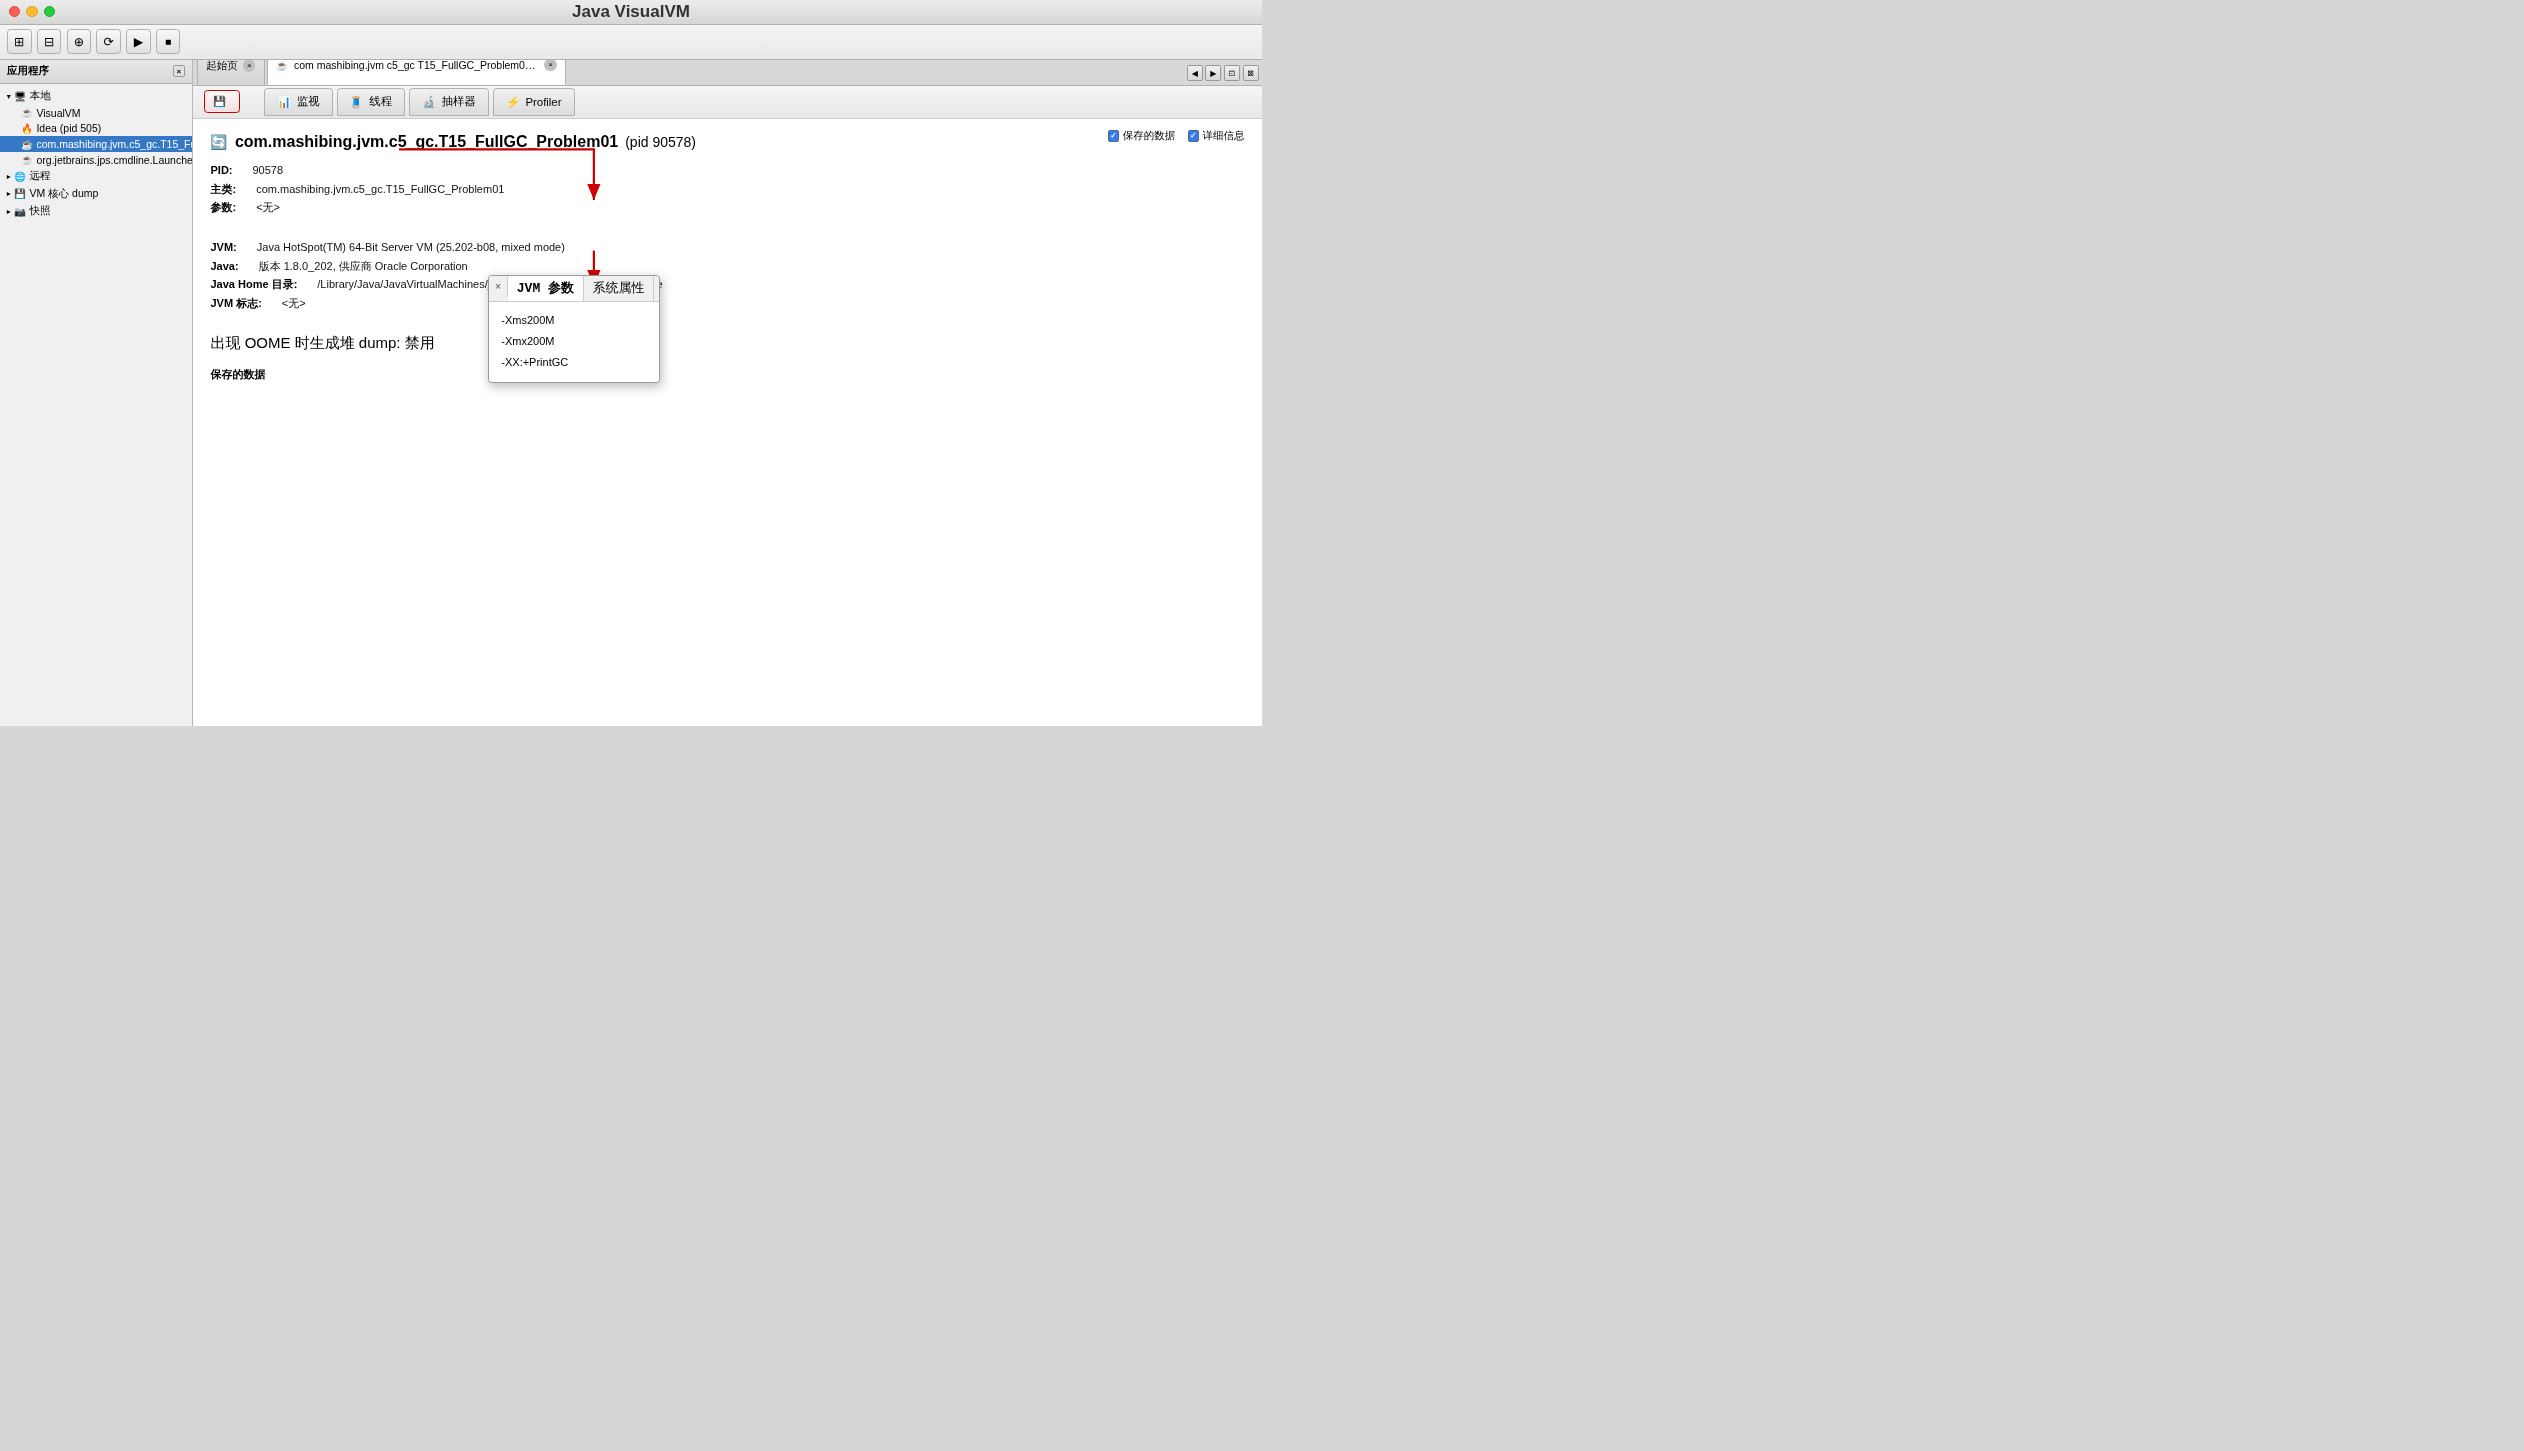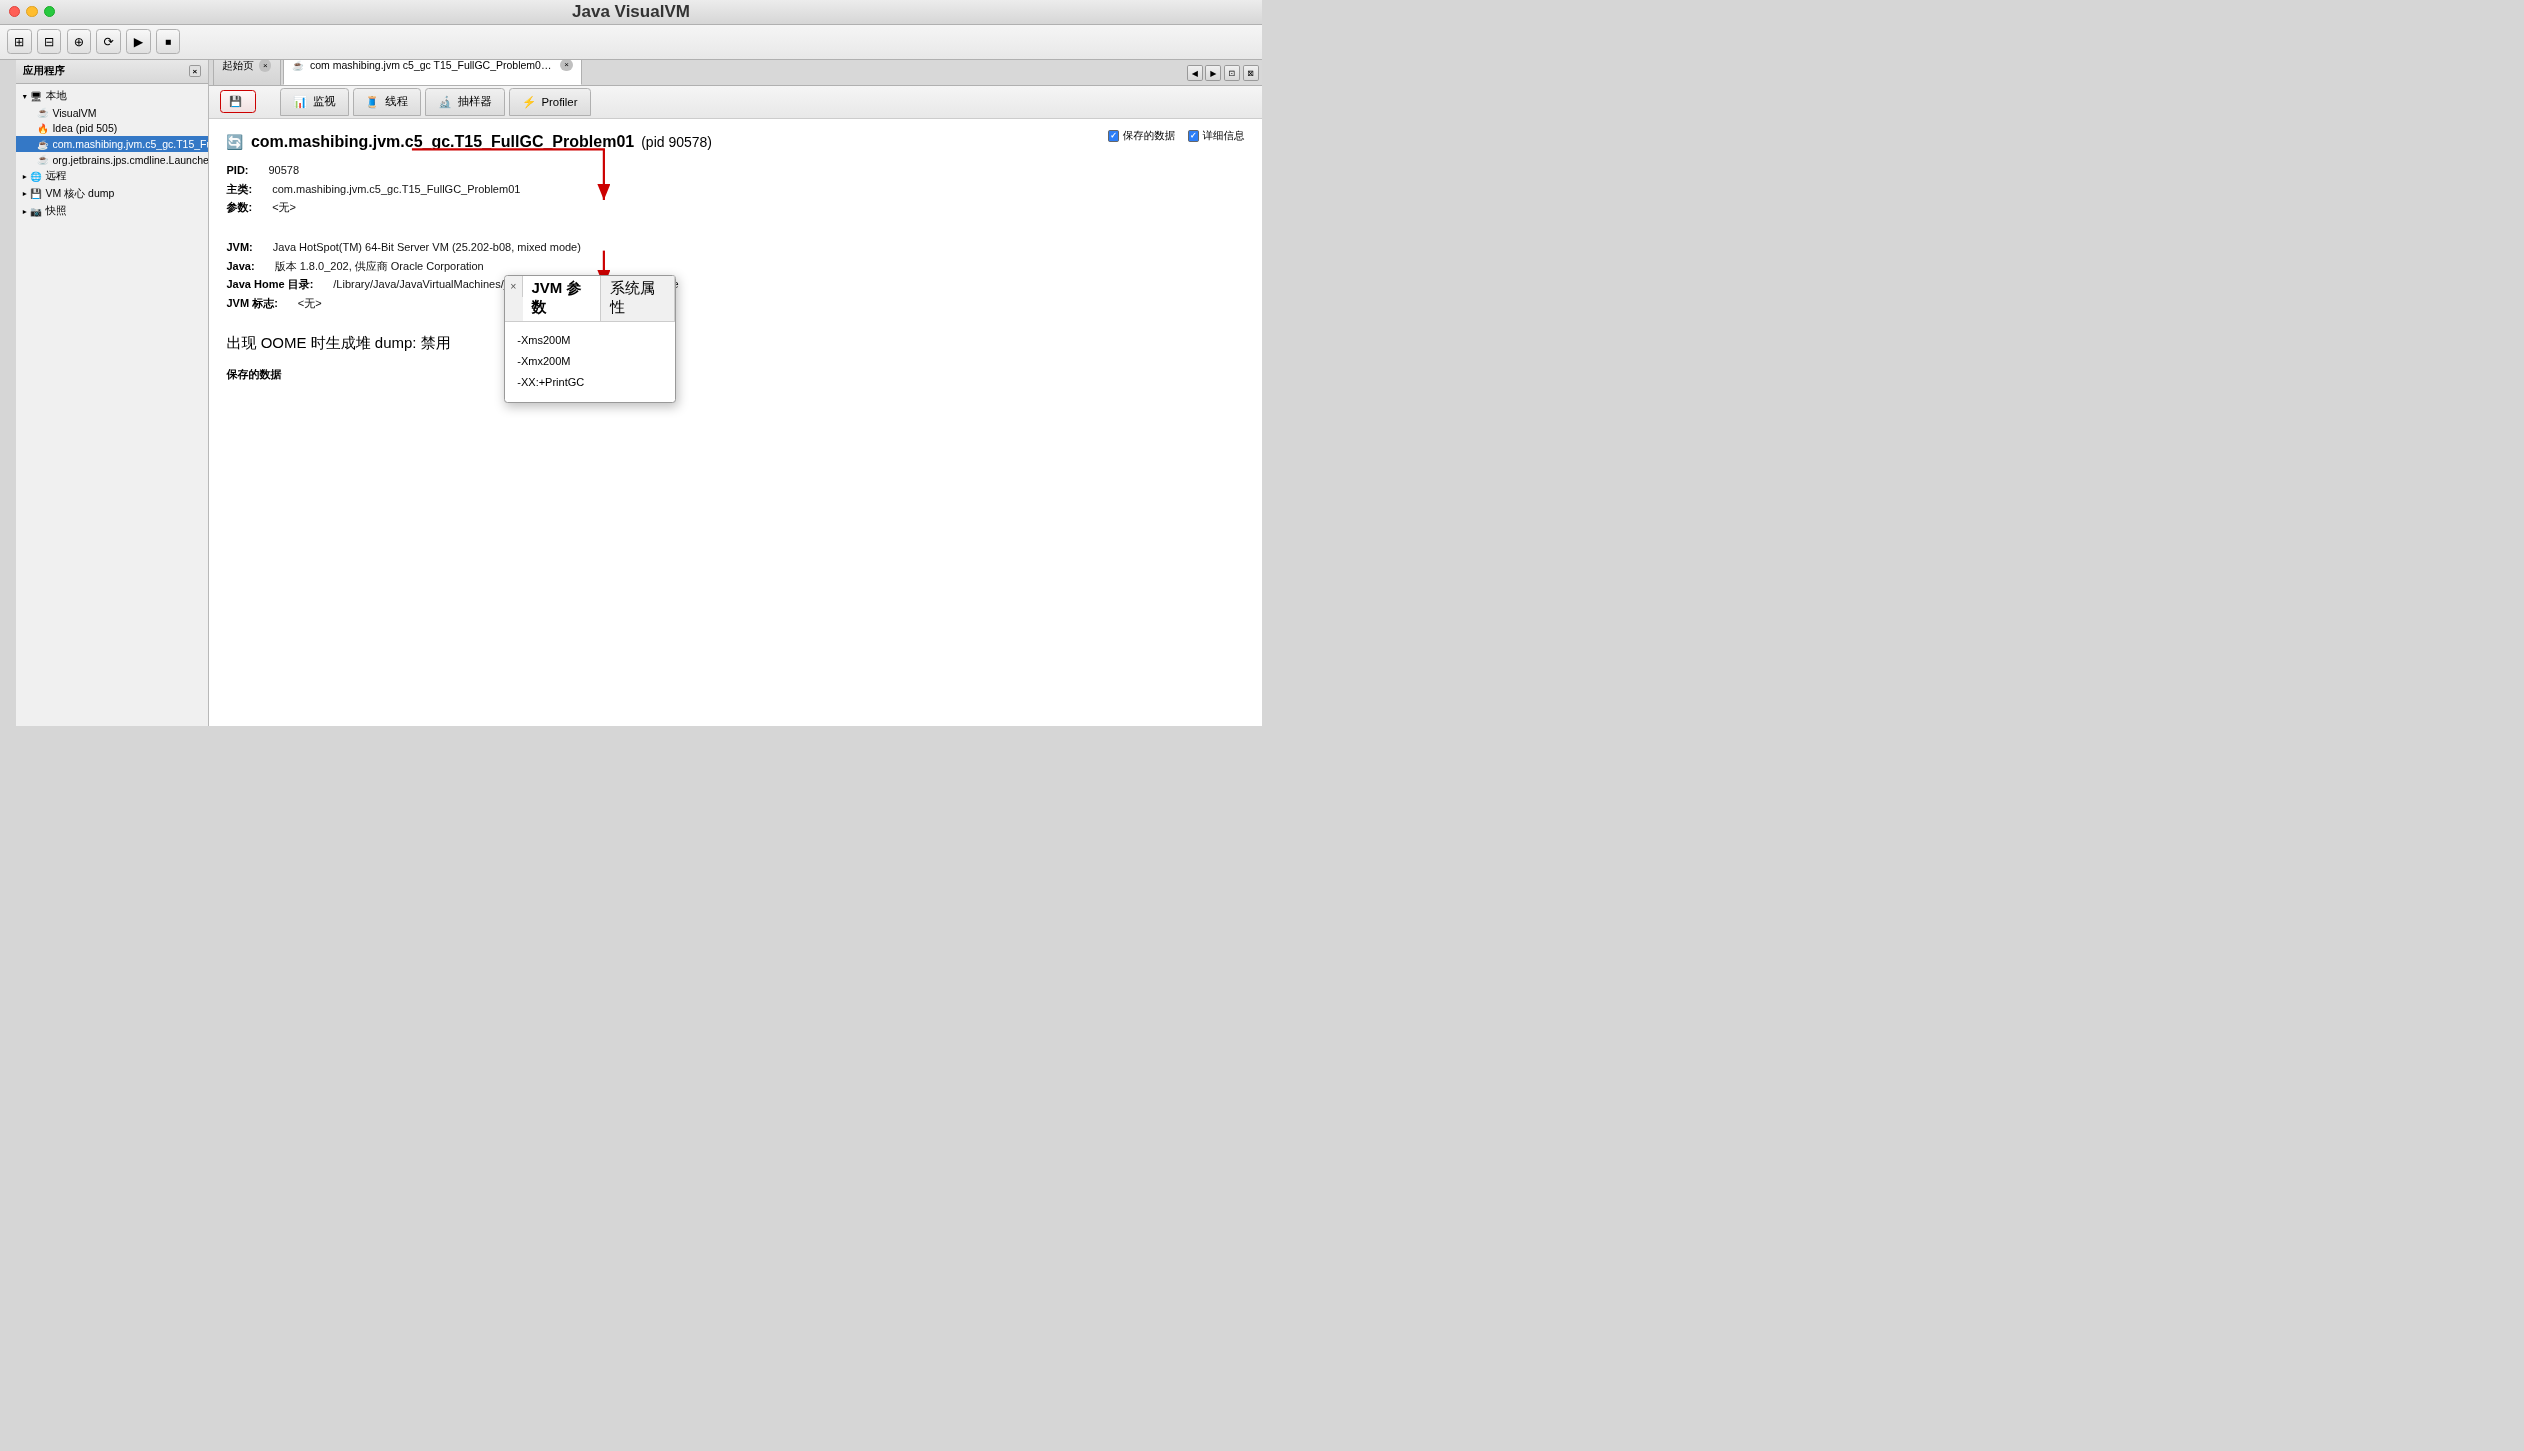--- a/index.html
+++ b/index.html
@@ -64,21 +64,20 @@
       align-items: center;
       justify-content: center;
       cursor: pointer;
       font-size: 12.3px;
     }
 
     
     .main-layout {
       display: flex;
       height: calc(726px - 24.5px - 35px);
-      margin-left: 16px;
     }
 
     
     .sidebar {
       width: 193px;
       min-width: 193px;
       background: #f0f0f0;
       border-right: 0.9px solid #b8b8b8;
       display: flex;
       flex-direction: column;
@@ -306,23 +305,24 @@
       display: flex;
       align-items: center;
       justify-content: center;
       cursor: pointer;
       font-size: 10.5px;
       color: #555;
       border-right: 0.9px solid #ccc;
     }
     .popup-tab {
       padding: 3.5px 8.8px;
-      font-size: 15px;
+      font-size: 13px;
       cursor: pointer;
       border-right: 0.9px solid #ccc;
+      font-family: Liberation Mono, monospace;
     }
     .popup-tab.active {
       background: #fff;
       font-weight: 600;
     }
     .popup-body {
       padding: 8.8px 12.3px;
       font-size: 11px;
       line-height: 1.9;
     }

